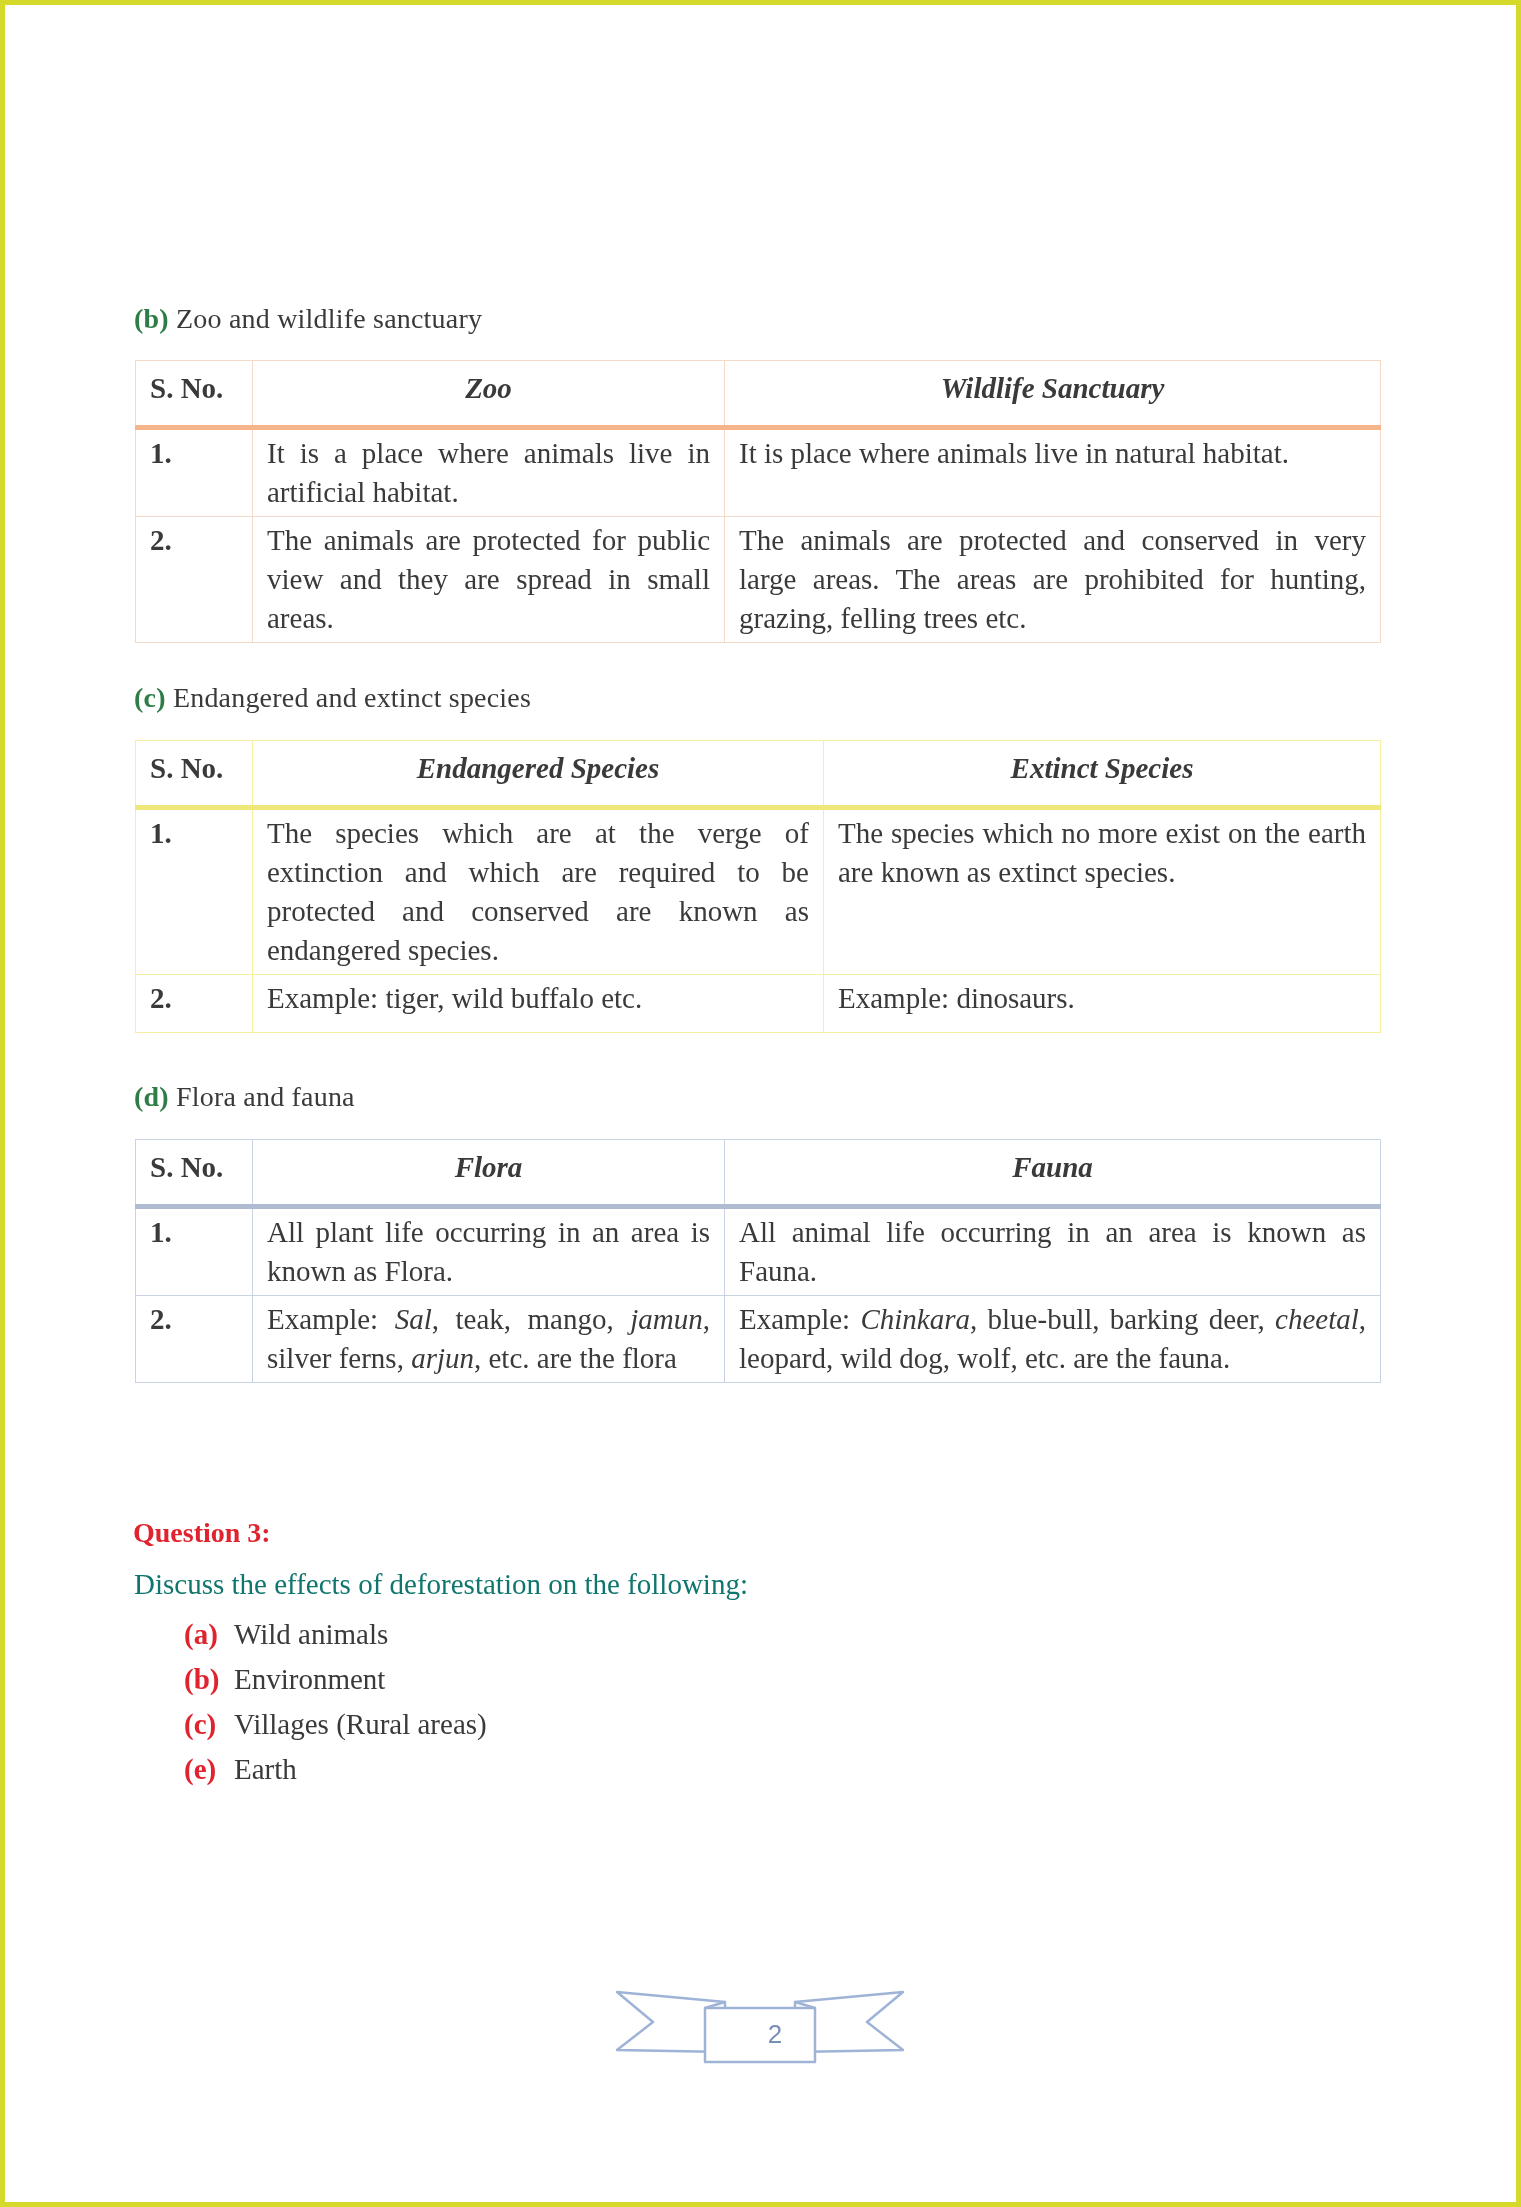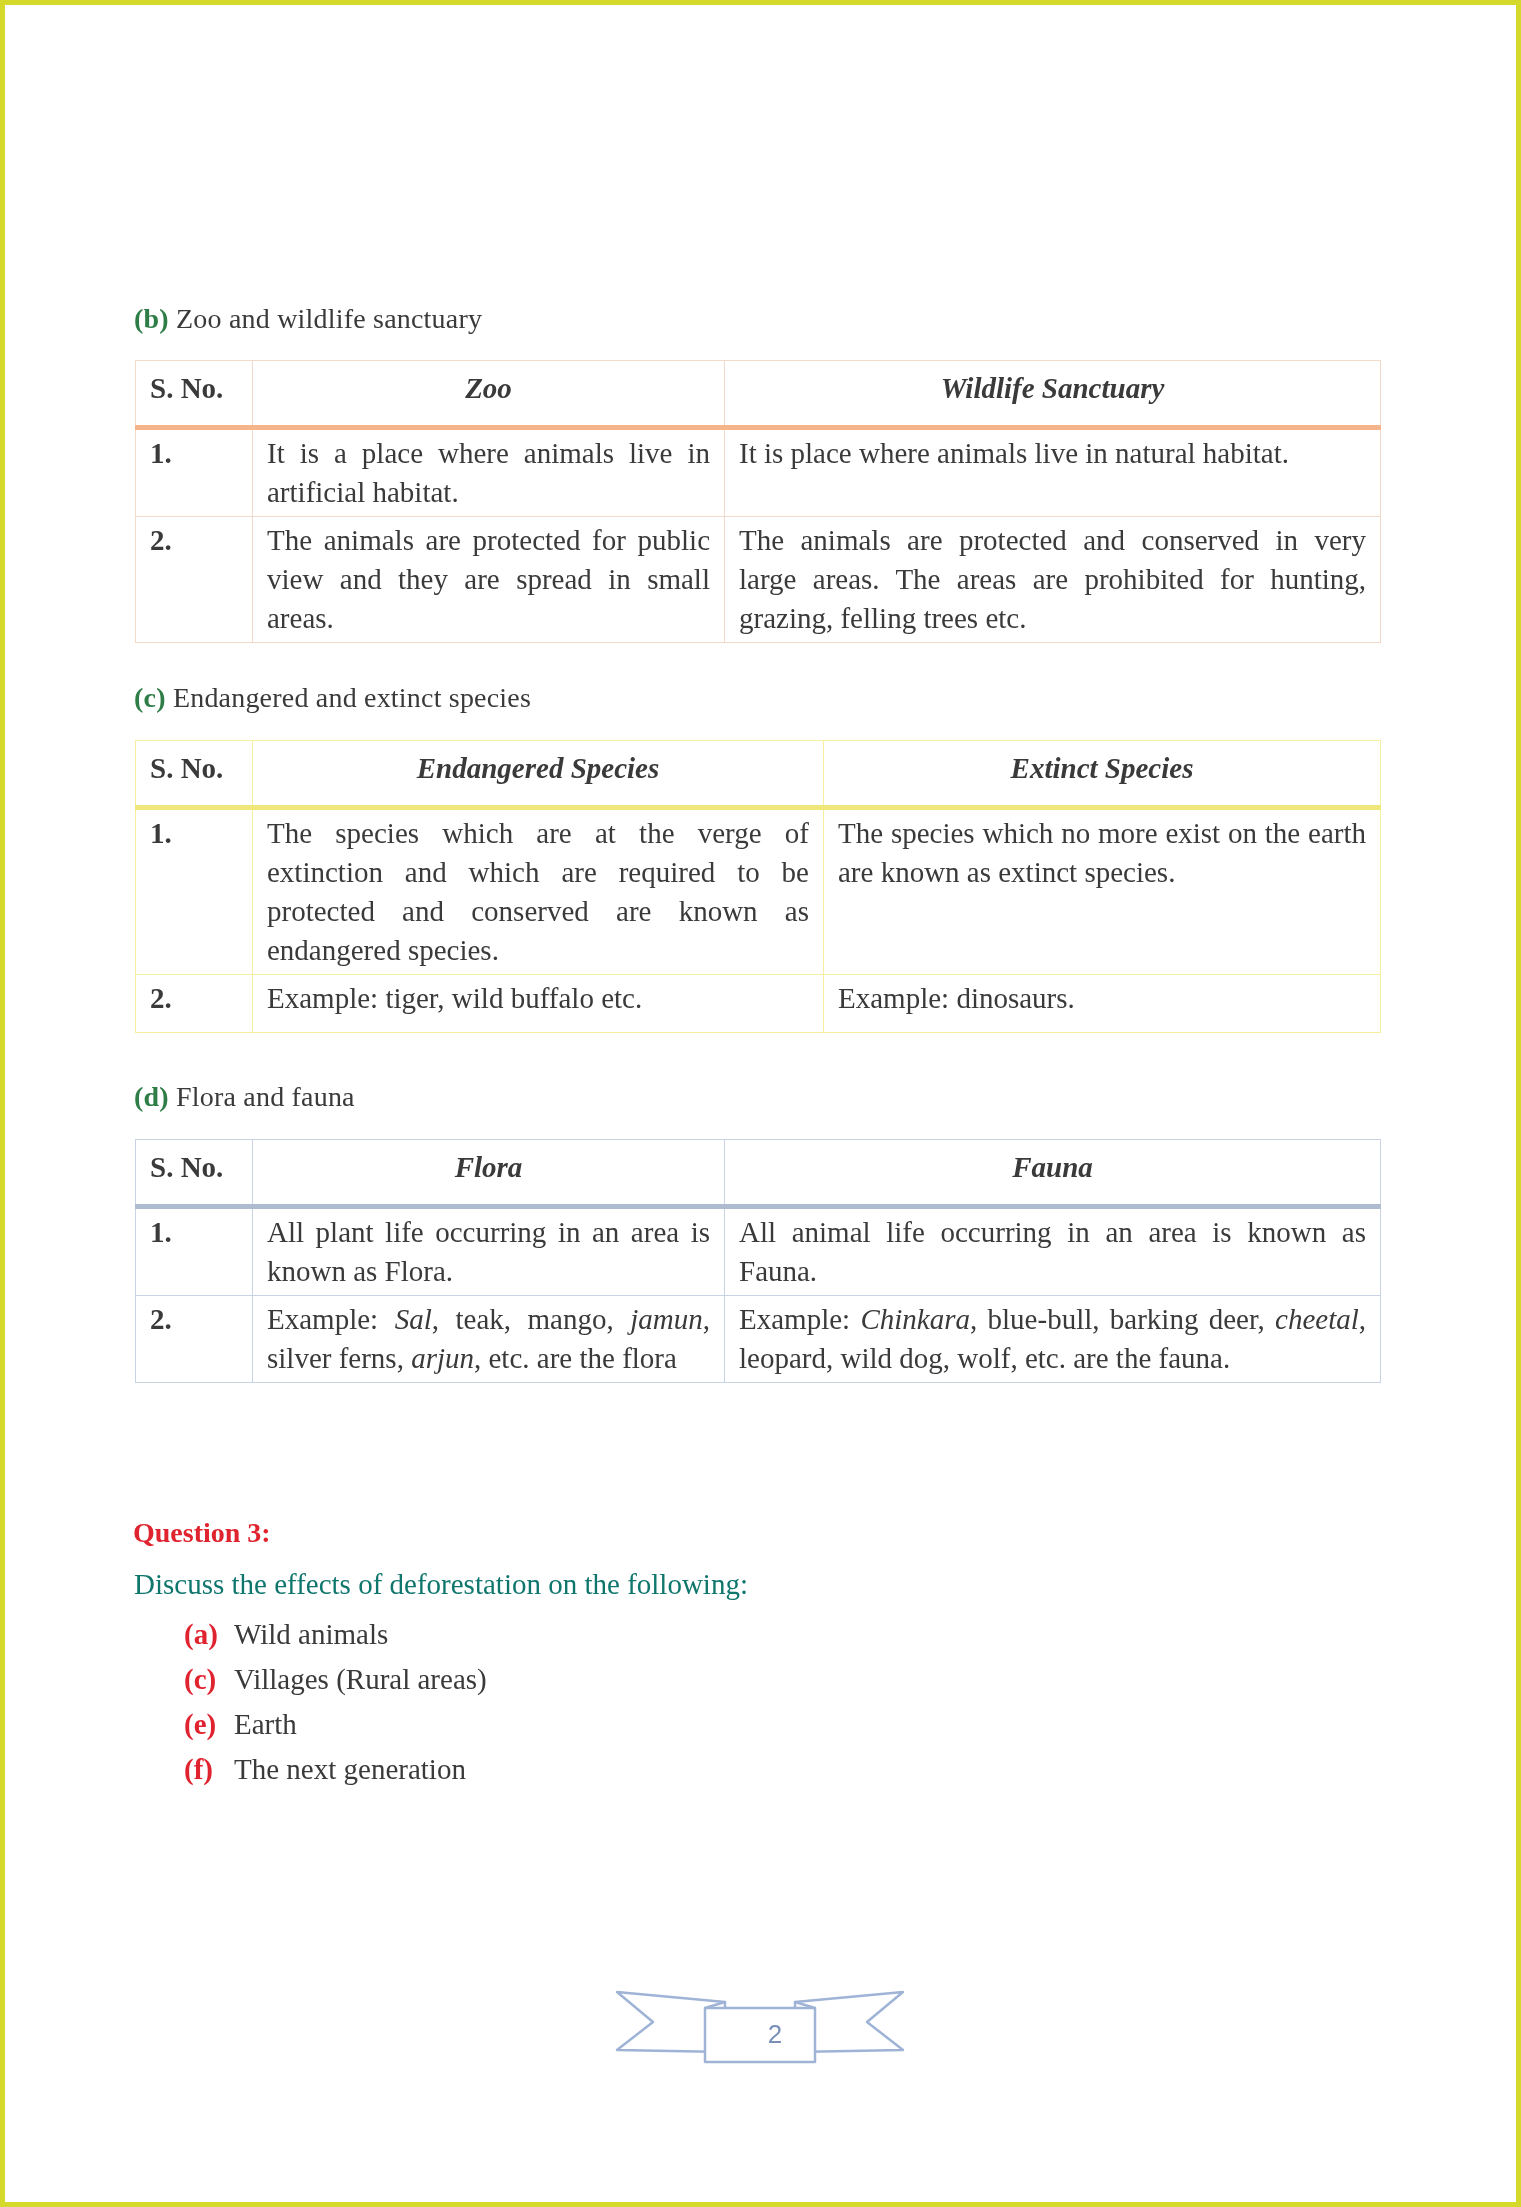--- a/index.html
+++ b/index.html
@@ -156,23 +156,23 @@
       <td class="j"><span>Example: </span><i>Sal</i><span>, teak, mango, </span><i>jamun</i><span>, silver ferns, </span><i>arjun</i><span>, etc. are the flora</span></td>
       <td class="j"><span>Example: </span><i>Chinkara</i><span>, blue-bull, barking deer, </span><i>cheetal</i><span>, leopard, wild dog, wolf, etc. are the fauna.</span></td>
     </tr>
   </tbody>
 </table>
 
 <div class="q-title">Question 3:</div>
 <div class="q-text">Discuss the effects of deforestation on the following:</div>
 <ul class="q-list">
   <li><span class="tag">(a)</span><span>Wild animals</span></li>
+  <li><span class="tag">(b)</span><span>Environment</span></li>
   <li><span class="tag">(c)</span><span>Villages (Rural areas)</span></li>
   <li><span class="tag">(e)</span><span>Earth</span></li>
-  <li><span class="tag">(f)</span><span>The next generation</span></li>
 </ul>
 
 <div class="page-num-wrap">
   <svg width="290" height="80" viewBox="0 0 290 80">
     <g fill="#ffffff" stroke="#9fb3d6" stroke-width="2.5" stroke-linejoin="round">
       <polygon points="2,2 110,12 110,62 2,60 38,32"></polygon>
       <polygon points="288,2 180,12 180,62 288,60 252,32"></polygon>
       <polygon points="90,18 200,18 200,72 90,72"></polygon>
       <polyline points="90,18 110,12" fill="none"></polyline>
       <polyline points="200,18 180,12" fill="none"></polyline>

